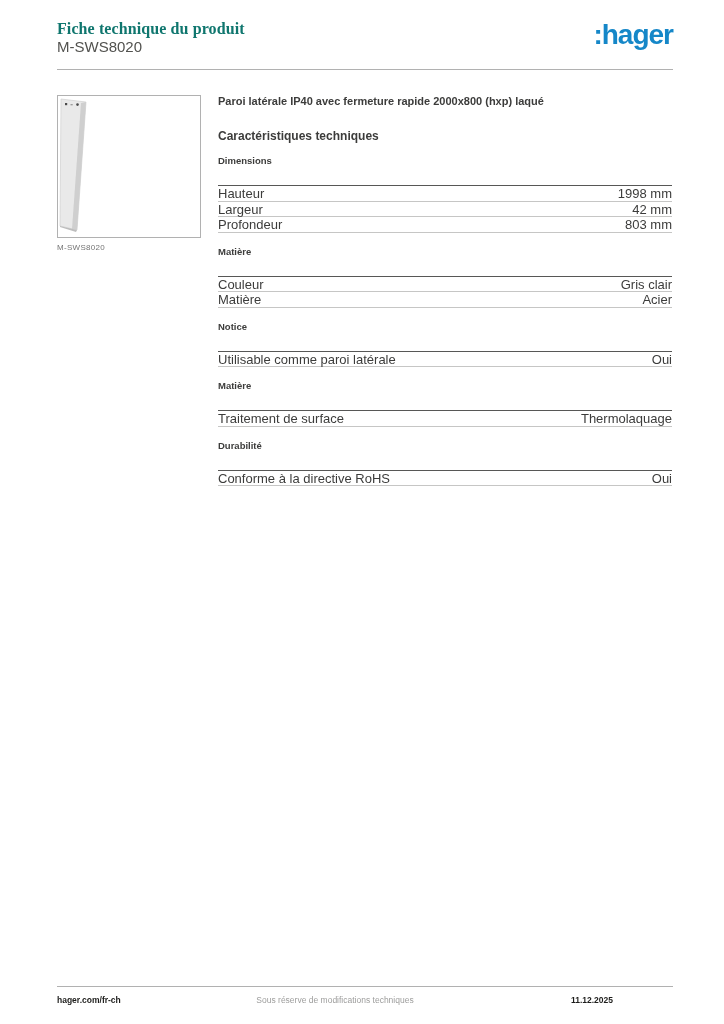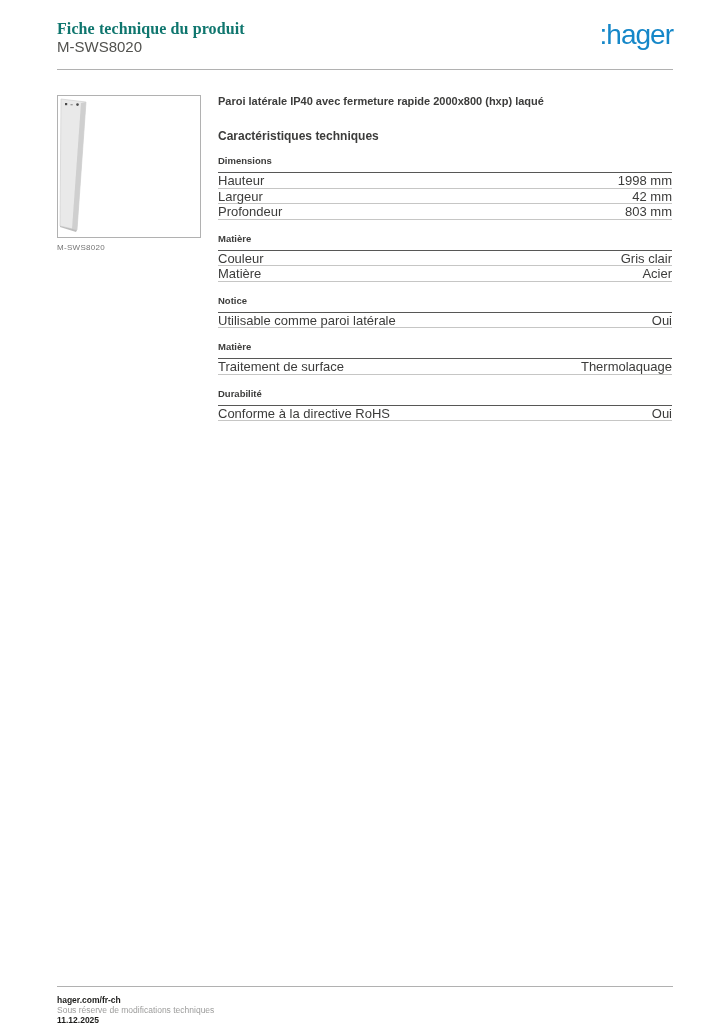--- a/index.html
+++ b/index.html
@@ -5,38 +5,38 @@
   * { margin:0; padding:0; box-sizing:border-box; }
   html,body { background:#e8e8e8; }
   .page {
     position:relative; width:724px; height:1024px; margin:0 auto;
     background:#ffffff; overflow:hidden;
     font-family:"Liberation Sans", sans-serif; color:#3c3c3b;
   }
   
   .page-title { position:absolute; left:57px; top:20px; font-size:16px; font-weight:bold; color:#0f766e; letter-spacing:0.1px;font-family:Liberation Serif, serif; }
   .page-subtitle { position:absolute; left:57px; top:38px; font-size:15px; font-weight:400; color:#52524f; }
-  .logo { position:absolute; right:51px; top:21px; font-size:28px; font-weight:normal; color:#1587c8; letter-spacing:-1px; line-height:1; }
+  .logo { position:absolute; right:51px; top:21px; font-size:28px; font-weight:bold; color:#1587c8; letter-spacing:-1px; line-height:1; }
   .hdr-divider { position:absolute; left:57px; top:69px; width:616px; height:1px; background:#b1b1b1; }
   
   .image-box { position:absolute; left:57px; top:95px; width:144px; height:143px; border:1px solid #b1b1b1; background:#ffffff; }
   .image-box svg { display:block; width:100%; height:100%; }
   .image-label { position:absolute; left:57px; top:243px; font-size:8px; color:#757575; letter-spacing:0.3px; }
   
   .content { position:absolute; left:218px; top:95px; width:454px; }
   .description { font-size:11px; font-weight:bold; line-height:12px; color:#3c3c3b; }
   .charac-title { margin-top:23px; font-size:12px; font-weight:bold; line-height:12px; }
   .section { margin-top:13px; }
-  .section-title { font-size:9.5px; font-weight:bold; line-height:11px; padding-bottom:6px; border-bottom:1px solid #575756; }
+  .section-title { font-size:9.5px; font-weight:bold; line-height:11px; padding-bottom:19px; border-bottom:1px solid #575756; }
   .spec-row { display:flex; justify-content:space-between; align-items:baseline; font-size:13px; line-height:11px; padding:2px 0 1.5px 0; border-bottom:1px solid #c6c6c5; }
   .spec-label { text-align:left; }
   .spec-value { text-align:left; white-space:nowrap; }
   
   .ftr-divider { position:absolute; left:57px; top:986px; width:616px; height:1px; background:#b1b1b1; }
-  .footer-row { position:absolute; left:57px; top:995px; width:556px; display:flex; align-items:baseline; font-size:8.5px;flex-direction:column; }
+  .footer-row { position:absolute; left:57px; top:995px; width:556px; display:flex; align-items:baseline; font-size:8.5px; }
   .footer-left { flex:1; text-align:left; font-weight:bold; color:#1d1d1b; }
   .footer-center { flex:2; text-align:center; color:#9d9d9c; }
   .footer-right { flex:1; text-align:right; font-weight:bold; color:#1d1d1b; }
 </style>
 </head>
 <body>
 
 <div class="page">
 
   <div class="page-title">Fiche technique du produit</div>

